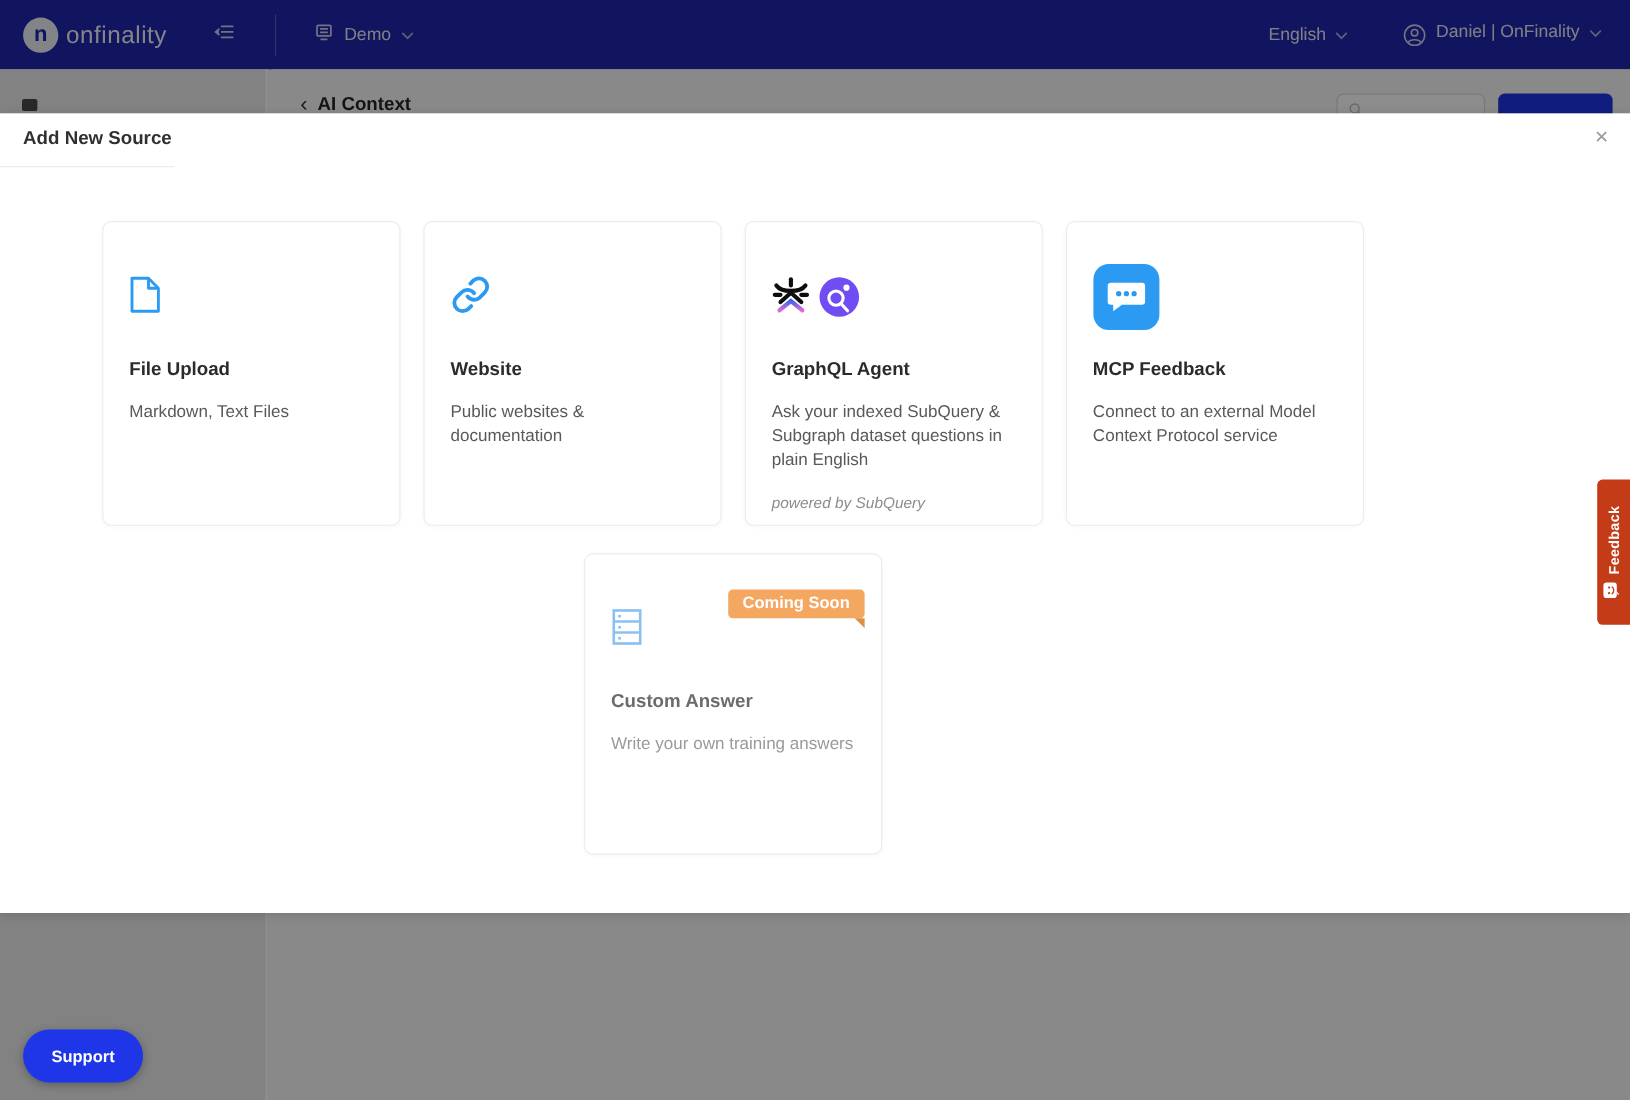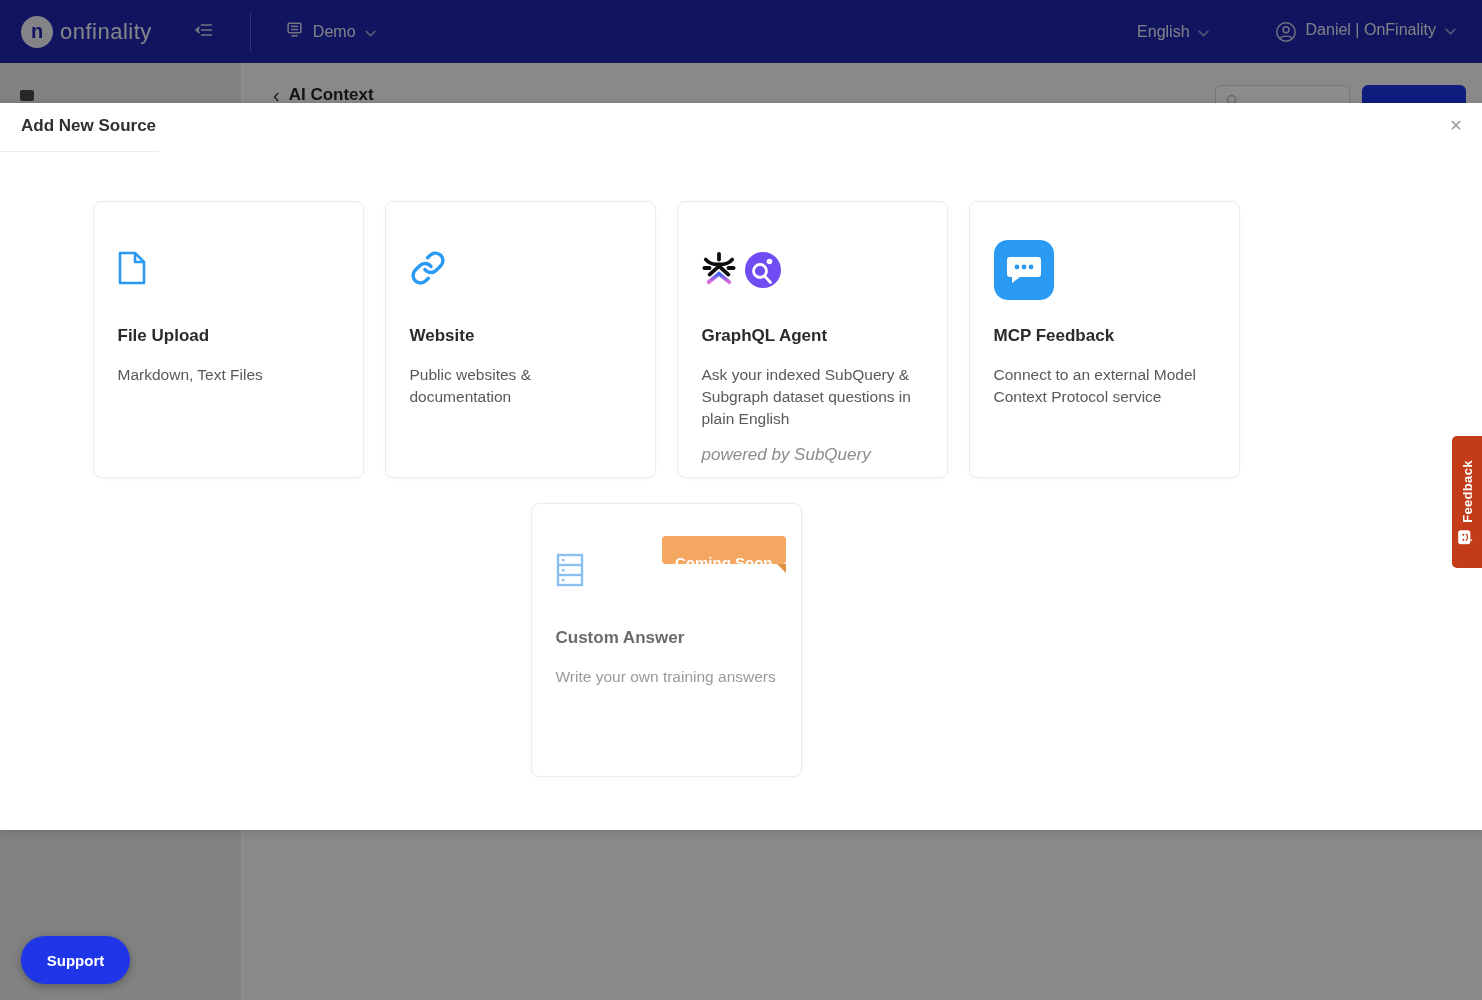--- a/index.html
+++ b/index.html
@@ -10,21 +10,21 @@
   .navbar { position:absolute; top:0; left:0; width:1482px; height:63px;
             background:var(--navbar_navy); display:flex; align-items:center; z-index:1; }
   .logo { display:flex; align-items:center; margin-left:21px; }
   .logo-mark { width:32px; height:32px; border-radius:50%; background:#eef0f8;
                display:flex; align-items:center; justify-content:center;
                color:var(--navbar_navy); font-weight:bold; font-size:20px; }
   .logo-text { color:#f2f3fa; font-size:22px; letter-spacing:.5px; margin-left:7px; }
   .nav-icon-btn { margin-left:42px; display:flex; align-items:center; }
   .nav-divider { width:1px; height:38px; background:rgba(255,255,255,.28); margin-left:36px; }
   .workspace { display:flex; align-items:center; gap:9px; margin-left:34px; color:#e8eaf6; font-size:16px; }
-  .nav-right { margin-left:auto; display:flex; align-items:center; gap:28px; padding-right:26px; color:#e8eaf6; font-size:16px; }
+  .nav-right { margin-left:auto; display:flex; align-items:center; gap:12px; padding-right:26px; color:#e8eaf6; font-size:16px; }
   .lang { display:flex; align-items:center; gap:8px; margin-right:38px; }
   .user { display:flex; gap:9px; }
   .avatar { width:22px; height:22px; }
 
   .sidebar { position:absolute; top:63px; left:0; width:244px; height:937px;
              background:#ededed; border-right:3px solid #fff; z-index:1; }
   .sidebar-item-sliver { position:absolute; top:27px; left:20px; width:14px; height:11px;
                          background:#4a4a4a; border-radius:2px; }
   .page-main { position:absolute; top:63px; left:247px; width:1235px; height:937px; background:#fafafa; z-index:1; }
   .page-header { position:absolute; top:22px; left:26px; display:flex; align-items:center; color:#262626; }
@@ -49,26 +49,26 @@
 
   .cards-row { position:absolute; left:0; width:1332px; display:flex; justify-content:center; gap:21px; }
   .row-1 { top:98px; }
   .row-2 { top:400px; }
   .card { width:271px; height:277px; background:#fff; border:1px solid #ececec; border-radius:8px;
           padding:24px; position:relative; cursor:pointer; box-shadow:0 1px 4px rgba(0,0,0,.03); }
   .row-2 .card { height:274px; cursor:default; }
   .icon-row { margin-top:14px; height:60px; display:flex; align-items:center; gap:9px; }
   .card-title { margin-top:26px; font-size:17px; font-weight:600; color:#2b2b2b; }
   .card-desc { margin-top:18px; font-size:15.5px; line-height:22px; color:#595959; max-width:228px; }
-  .card-footnote { position:absolute; left:24px; bottom:12px; font-style:italic; font-size:17px; color:#8c8c8c; }
+  .card-footnote { position:absolute; left:24px; bottom:12px; font-style:italic; font-size:14px; color:#8c8c8c; }
   .card.disabled .card-title { color:#6b6b6b; }
   .card.disabled .card-desc { color:#9a9a9a; }
 
   .coming-soon-badge { position:absolute; top:32px; right:15px; height:26px; line-height:26px;
-                       padding:14px 13px; background:var(--badge_orange); border-radius:4px;
+                       padding:0 13px; background:var(--badge_orange); border-radius:4px;
                        color:#fff; font-weight:bold; font-size:15px; }
   .coming-soon-badge::after { content:""; position:absolute; top:100%; right:0; width:0; height:0;
                               border-left:9px solid transparent; border-top:9px solid #dd8f43; }
 
   .mcp-icon-box { width:60px; height:60px; background:var(--icon_blue); border-radius:14px;
                   display:flex; align-items:center; justify-content:center; }
   .graph-circle { width:36px; height:36px; border-radius:50%; background:var(--graph_purple);
                   display:flex; align-items:center; justify-content:center; }
 
   

